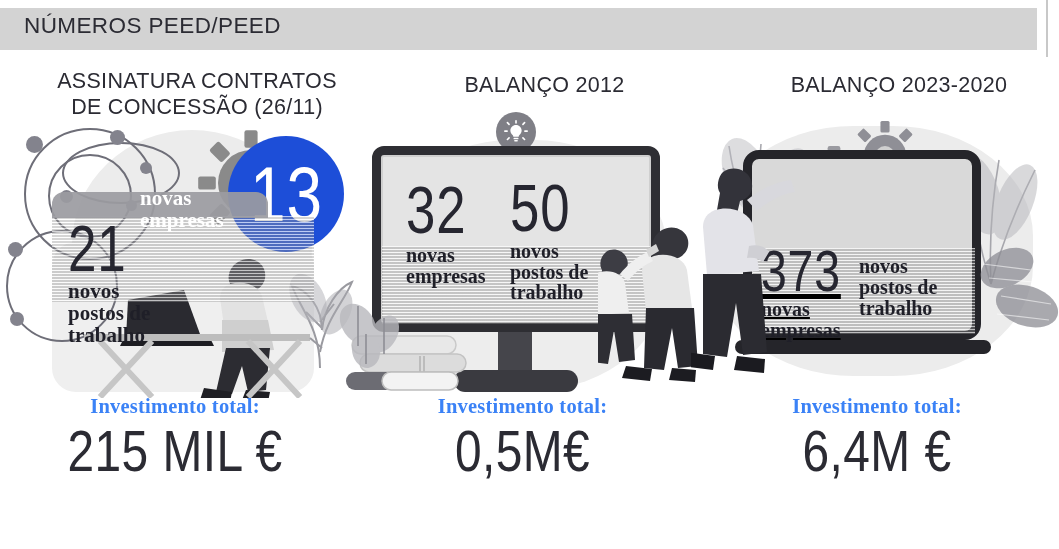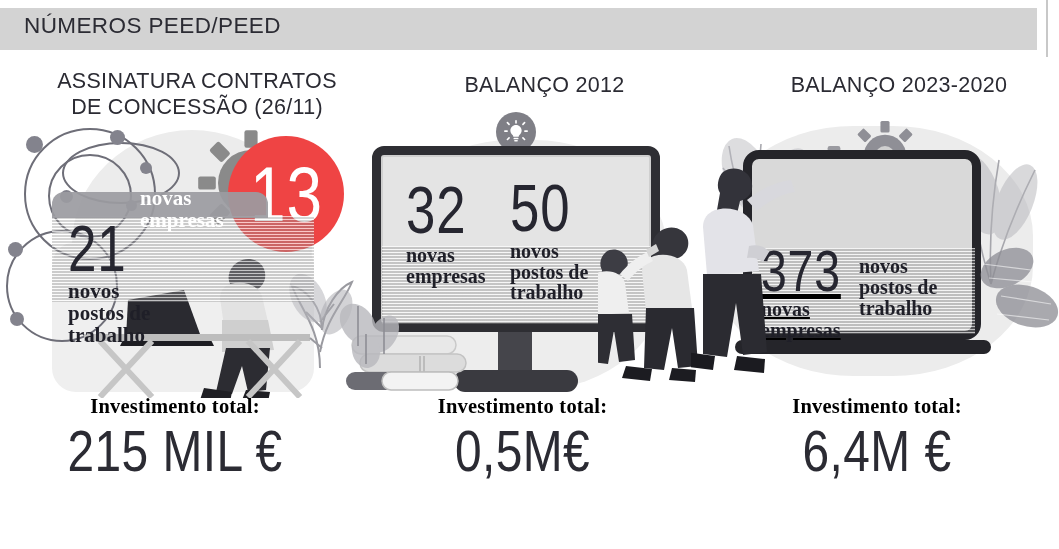--- a/index.html
+++ b/index.html
@@ -48,21 +48,21 @@
   #panel1 .art { top: 62px; height: 275px; }
   #panel2 .art { top: 38px; height: 300px; }
   #panel3 .art { top: 62px; height: 275px; }
 
   
   .blob {
     position: absolute; background: #ebebeb; border-radius: 50%;
   }
   .gray-circle {
     position: absolute; border-radius: 50%;
-    background: #ef4444;
+    background: #1d4ed8;
     display: flex; align-items: center; justify-content: center;
   }
   .circle-num {
     color: #ffffff; font-weight: 400;
     font-family: "Liberation Sans Narrow","Liberation Sans",sans-serif;
     transform: scaleX(.82); letter-spacing: 1px;
     line-height: 1;
   }
   .stat-num {
     font-family: "Liberation Sans Narrow","Liberation Sans",sans-serif;
@@ -85,21 +85,21 @@
       rgba(150,150,150,.40) 1px, rgba(150,150,150,.40) 3px);
   }
 
   
   .invest { position: absolute; left: 0; width: 100%; text-align: center; }
   #panel1 .invest { top: 335px; }
   #panel2 .invest { top: 335px; }
   #panel3 .invest { top: 335px; }
   .invest-label {
     font-family: "Liberation Serif", serif; font-weight: 700;
-    font-size: 20.5px; color: #000000; letter-spacing: .2px;
+    font-size: 20.5px; color: #3b82f6; letter-spacing: .2px;
   }
   .invest-value {
     margin-top: 4px;
     font-family: "Liberation Sans Narrow","Liberation Sans",sans-serif;
     font-size: 57px; color: #2b2b33; font-weight: 400;
     line-height: 1.05; letter-spacing: .5px;
     transform: scaleX(.84);
   }
 
   

